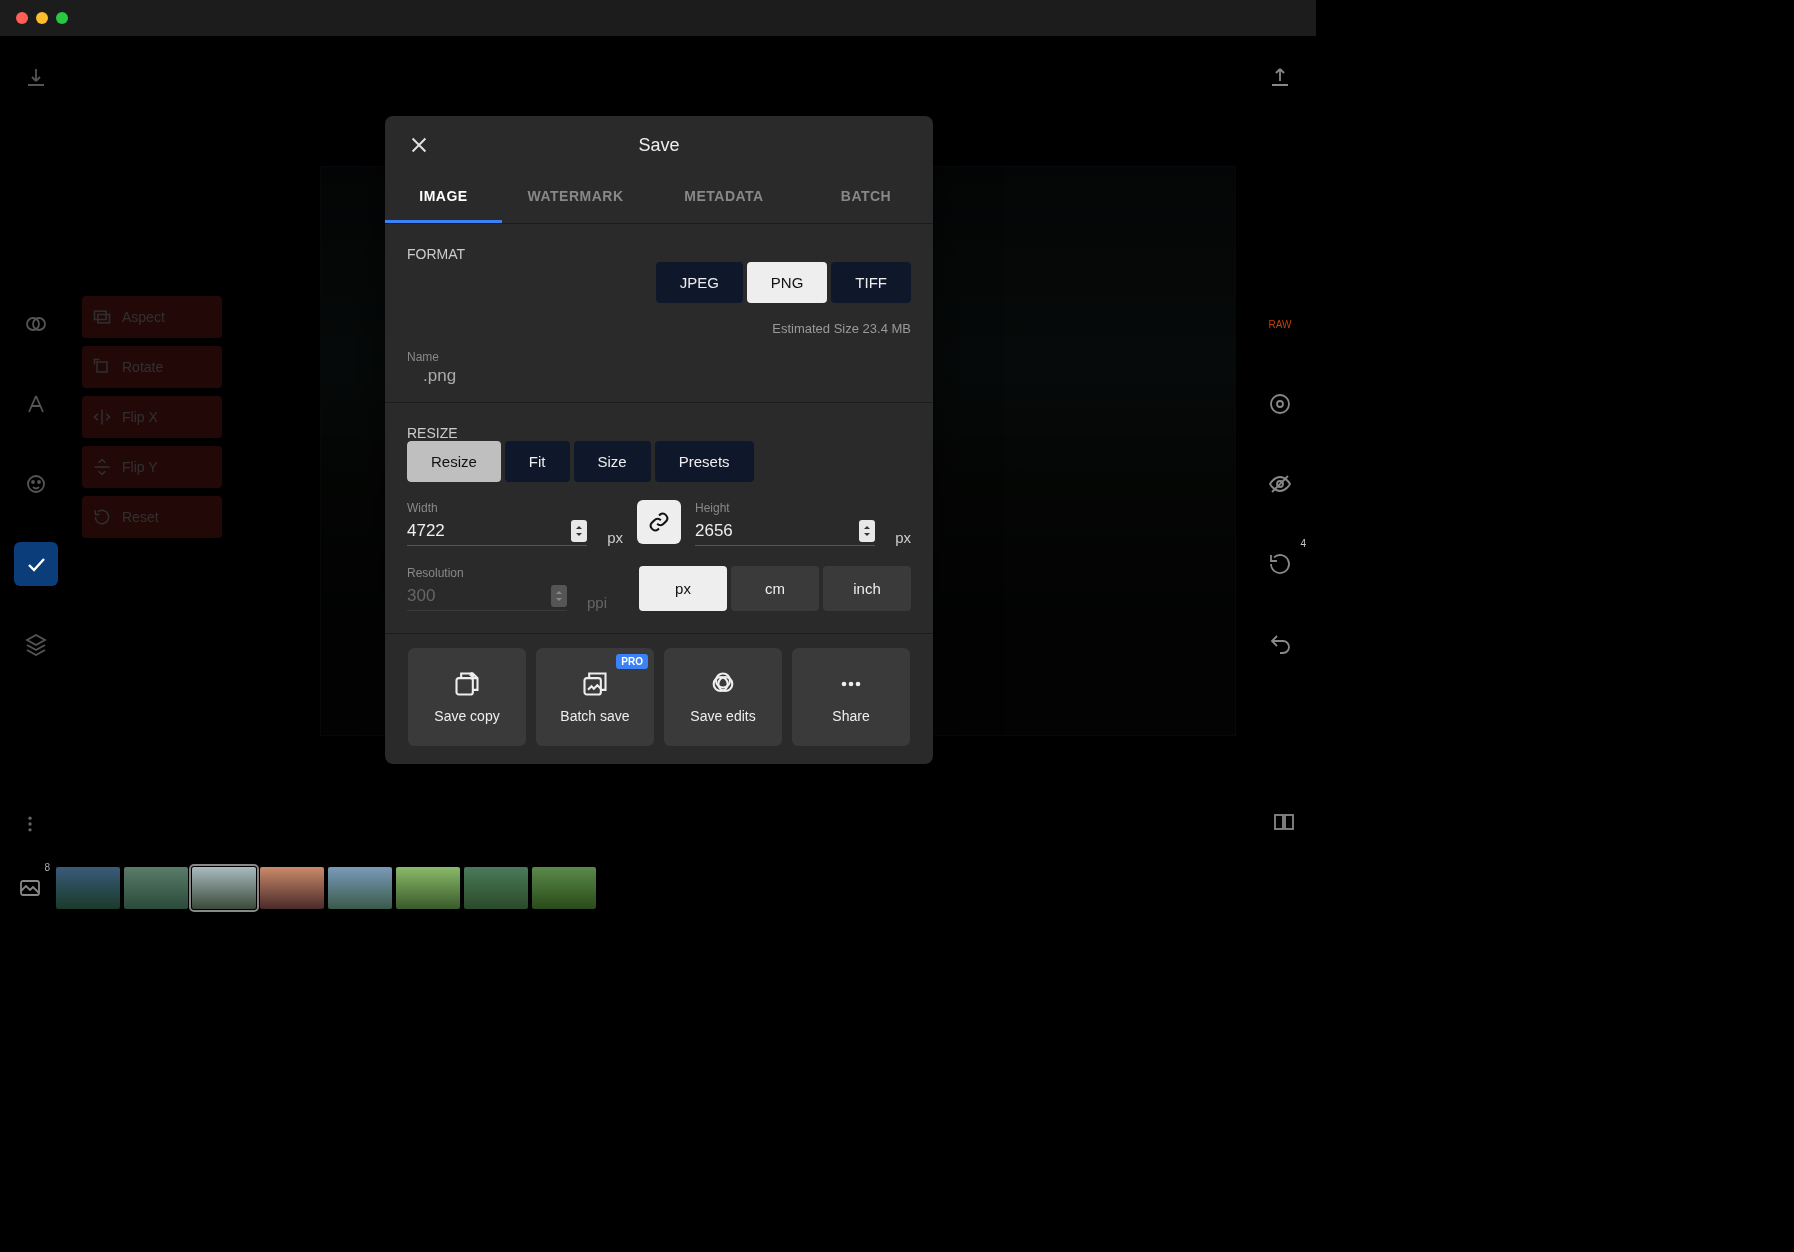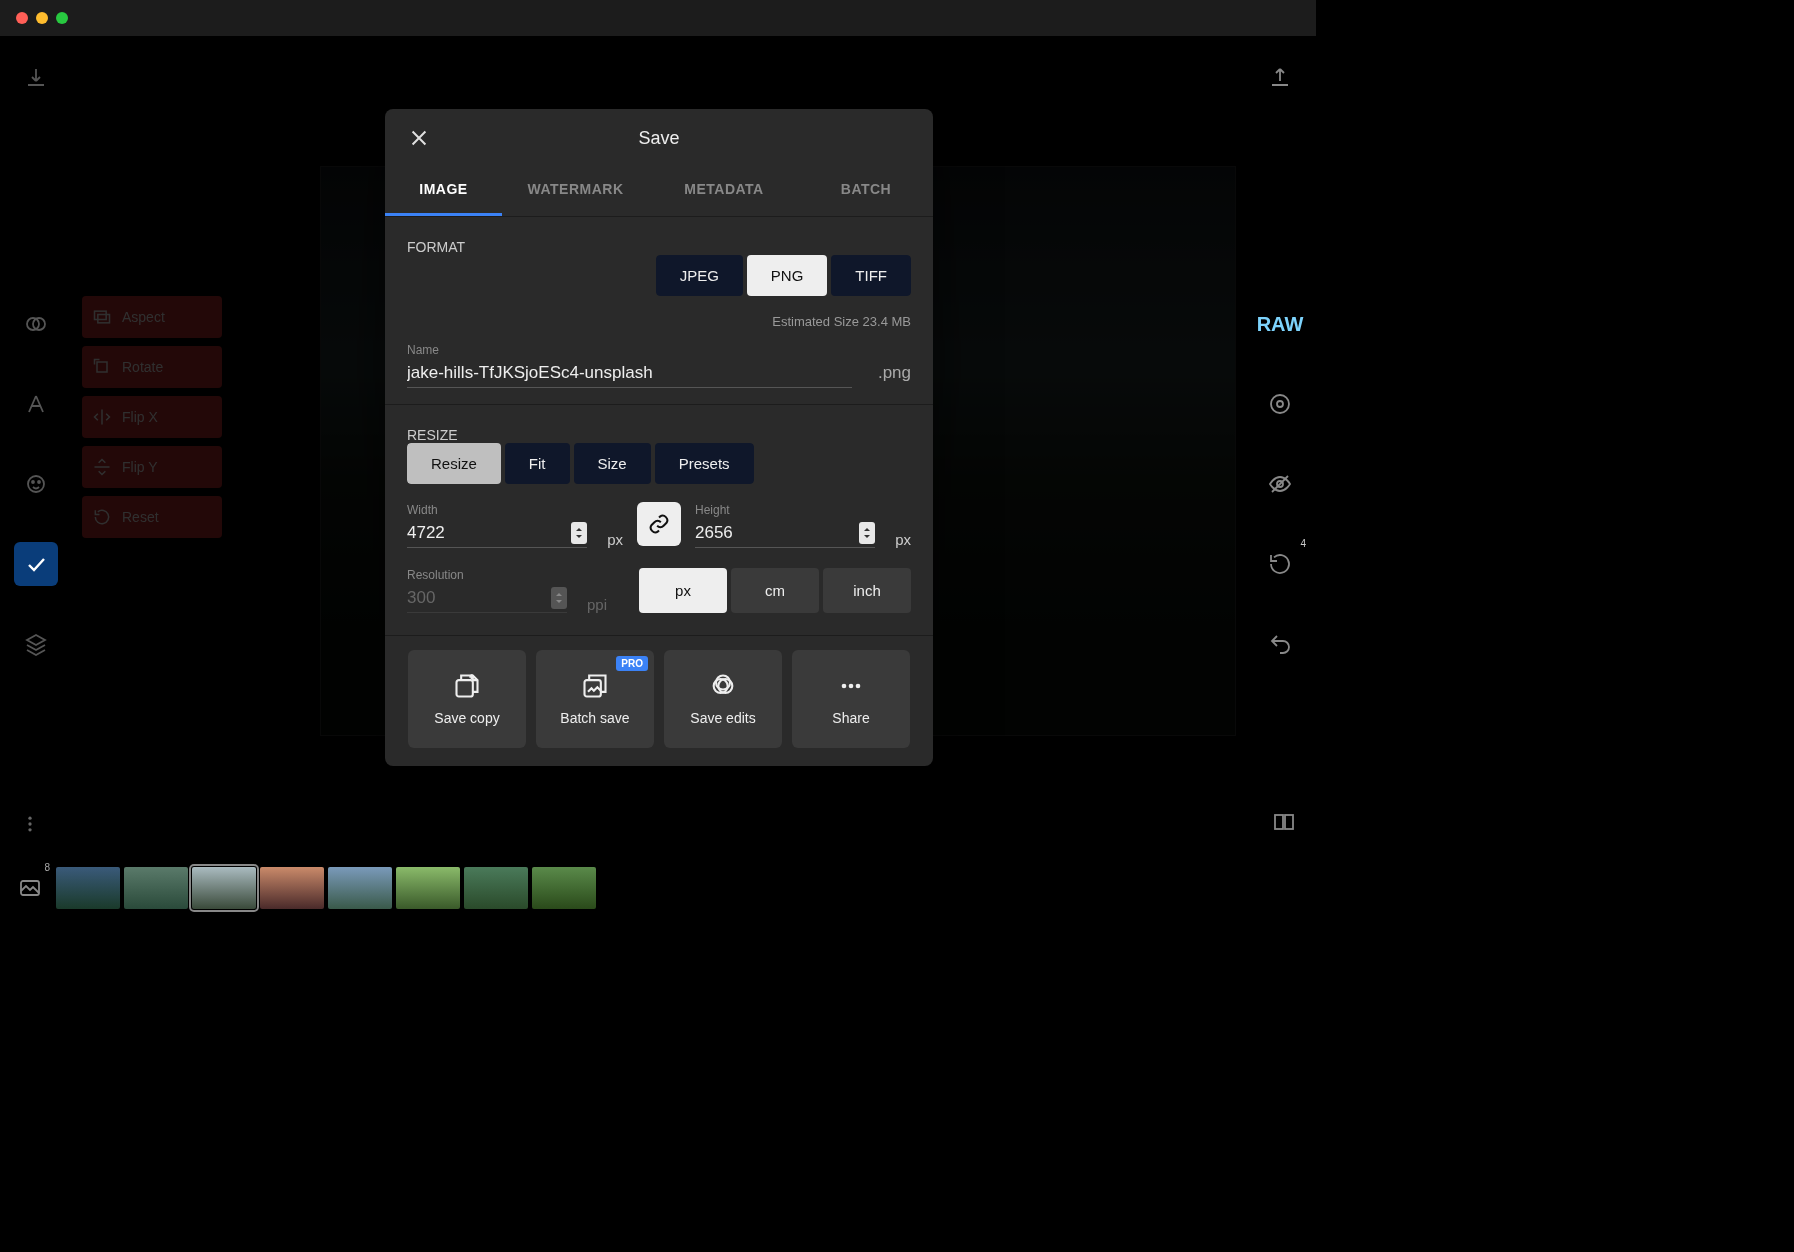--- a/index.html
+++ b/index.html
@@ -18,21 +18,21 @@
   
   .left-toolbar { position: absolute; left: 0; top: 20px; width: 72px; display: flex; flex-direction: column; align-items: center; gap: 36px; }
   .left-toolbar .tool { width: 44px; height: 44px; display: flex; align-items: center; justify-content: center; color: #555; cursor: pointer; border-radius: 6px; }
   .left-toolbar .tool.active { background: #0a3d7a; color: #fff; }
   .left-toolbar svg { width: 24px; height: 24px; }
 
   
   .right-toolbar { position: absolute; right: 0; top: 20px; width: 72px; display: flex; flex-direction: column; align-items: center; gap: 36px; }
   .right-toolbar .tool { width: 44px; height: 44px; display: flex; align-items: center; justify-content: center; color: #888; cursor: pointer; }
   .right-toolbar svg { width: 24px; height: 24px; }
-  .raw-text { font-size: 20px; font-weight: 700; color: #7dd3fc; }
+  .raw-text { font-size: 10px; font-weight: 400; color: #c2410c; }
   .badge-dot { position: relative; }
   .badge-dot::after { content: attr(data-badge); position: absolute; top: -4px; right: -4px; font-size: 10px; color: #ccc; }
 
   
   .secondary-panel { position: absolute; left: 82px; top: 260px; width: 140px; display: flex; flex-direction: column; gap: 8px; opacity: 0.28; }
   .secondary-panel .item { background: #7f1d1d; border-radius: 4px; height: 42px; display: flex; align-items: center; padding: 0 10px; gap: 10px; color: #aaa; font-size: 14px; cursor: pointer; }
   .secondary-panel .item svg { width: 20px; height: 20px; flex-shrink: 0; }
 
   
   .canvas { position: absolute; left: 320px; top: 130px; right: 80px; height: 570px; background: linear-gradient(180deg, #1a1f22 0%, #2a3a3a 35%, #1a221a 55%, #0e1510 80%); opacity: 0.18; border: 1px solid #333; }
@@ -51,21 +51,21 @@
   .thumb.t6 { background: linear-gradient(180deg,#8aba6a 0%,#3a5a2a 100%); }
   .thumb.t7 { background: linear-gradient(180deg,#4a7a5a 0%,#2a4a2a 100%); }
   .thumb.t8 { background: linear-gradient(180deg,#5a8a4a 0%,#2a4a1a 100%); }
 
   
   .more-bottom-left { position: absolute; left: 20px; bottom: 80px; color: #666; }
   .more-bottom-right { position: absolute; right: 20px; bottom: 80px; color: #888; }
 
   
   .modal-scrim { position: absolute; inset: 0; }
-  .modal { position: absolute; left: 385px; top: 73px; width: 548px; background: #2a2a2a; border-radius: 8px; box-shadow: 0 20px 60px rgba(0,0,0,0.6); overflow: hidden; }
+  .modal { position: absolute; left: 385px; top: 80px; width: 548px; background: #2a2a2a; border-radius: 8px; box-shadow: 0 20px 60px rgba(0,0,0,0.6); overflow: hidden; }
   .modal-header { display: flex; align-items: center; height: 58px; position: relative; }
   .modal-close { position: absolute; left: 20px; color: #e0e0e0; width: 28px; height: 28px; display:flex;align-items:center;justify-content:center; cursor:pointer; }
   .modal-title { flex: 1; text-align: center; font-size: 18px; color: #eee; }
   .modal-tabs { display: flex; border-bottom: 1px solid #1c1c1c; }
   .modal-tab { flex: none; padding: 14px 0 16px; font-size: 14px; font-weight: 600; color: #888; cursor: pointer; text-align: center; letter-spacing: 0.5px; }
   .modal-tab:nth-child(1) { width: 117px; }
   .modal-tab:nth-child(2) { width: 147px; }
   .modal-tab:nth-child(3) { width: 150px; }
   .modal-tab:nth-child(4) { width: 134px; }
   .modal-tab.active { color: #fff; border-bottom: 3px solid #3b82f6; }
@@ -296,23 +296,20 @@
           <div class="opt">JPEG</div>
           <div class="opt active">PNG</div>
           <div class="opt">TIFF</div>
         </div>
       </div>
       <div class="estimate">Estimated Size 23.4 MB</div>
 
       <div class="field-block name-row">
         <div class="field-label">Name</div>
         <div class="field-row noborder">
-          <div class="name-input">
-            <input class="field-input" value="jake-hills-TfJKSjoESc4-unsplash" style="">
-          </div>
           <span class="ext">.png</span>
         </div>
       </div>
 
       <div class="hr"></div>
 
       <div class="row">
         <div class="row-label">RESIZE</div>
         <div class="seg seg-gap" style="margin-left:0;">
           <div class="opt active" style="background:#bfbfbf;color:#111;">Resize</div>

